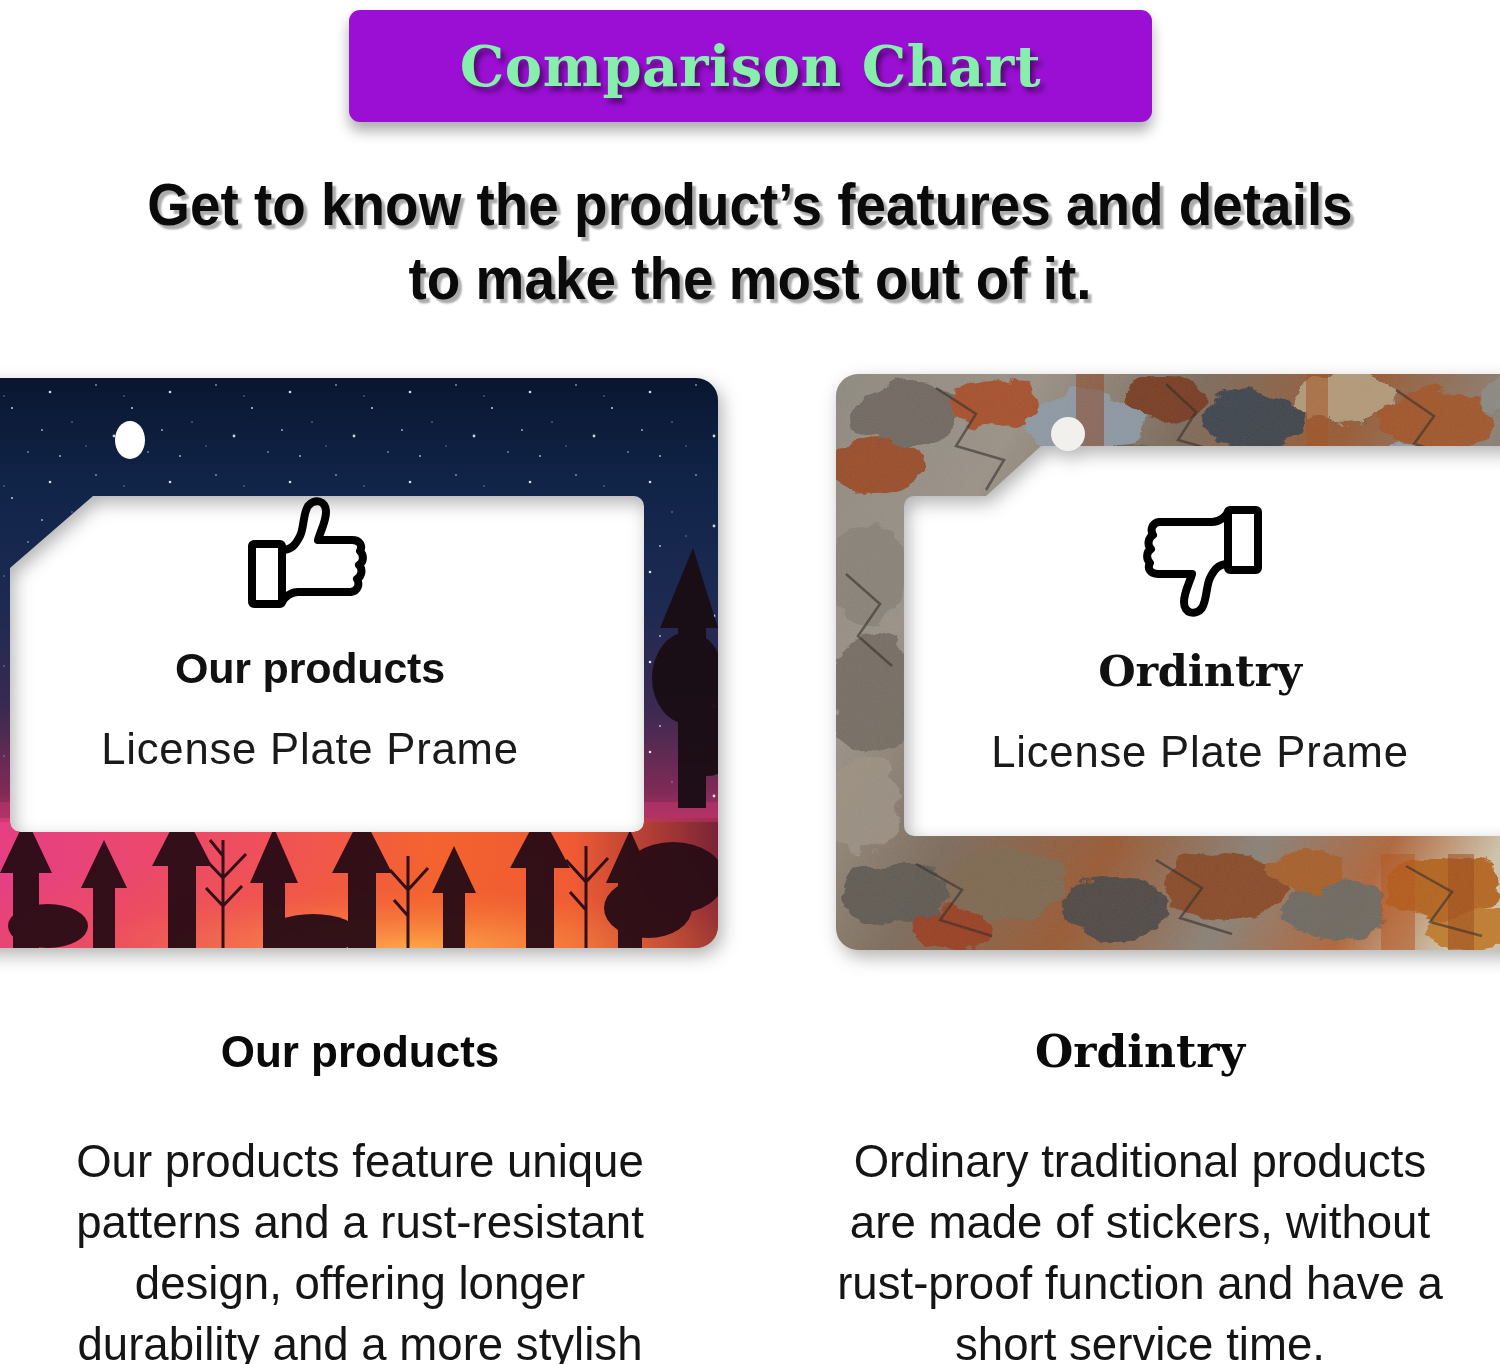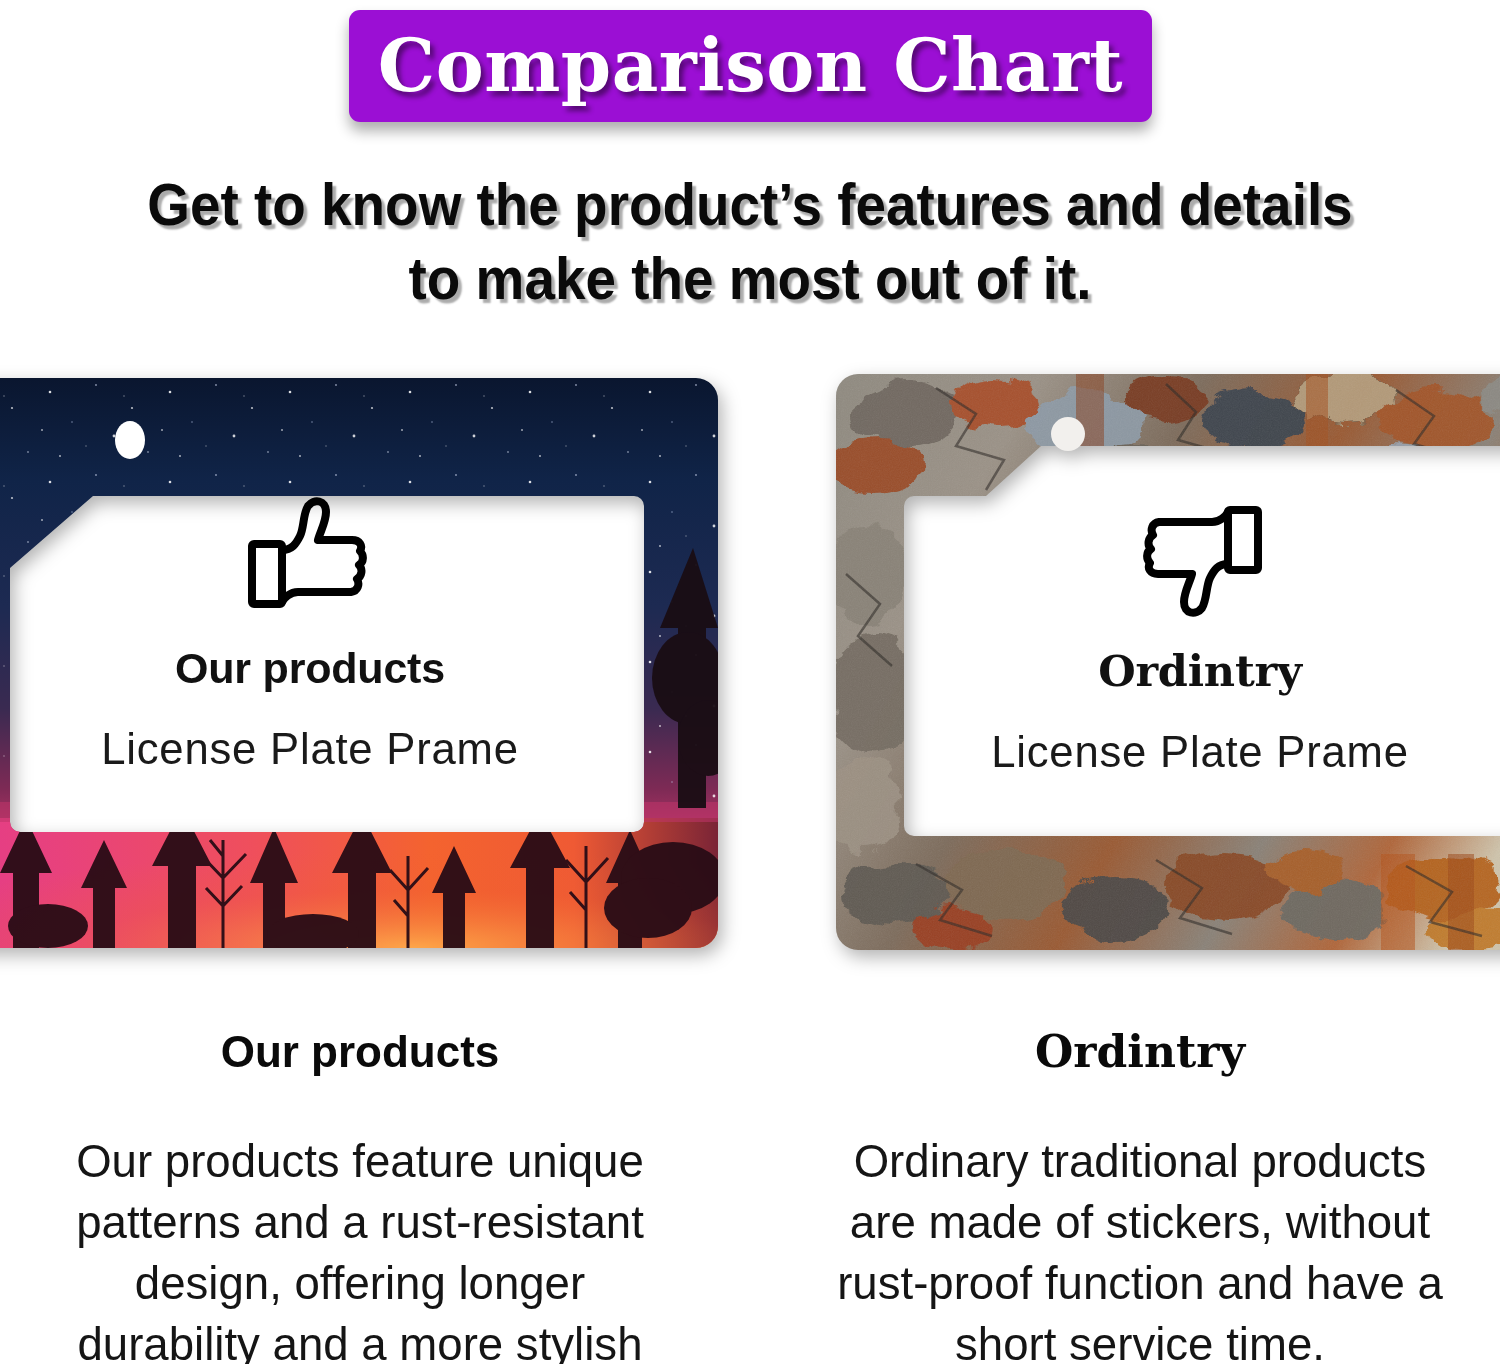--- a/index.html
+++ b/index.html
@@ -26,23 +26,23 @@
     background: #9B0FD4;
     border-radius: 11px;
     box-shadow: 0 9px 14px rgba(0,0,0,0.32);
     display: flex;
     align-items: center;
     justify-content: center;
   }
   #title-text {
     font-family: "DejaVu Serif", serif;
     font-weight: bold;
-    font-size: 72px;
+    font-size: 56px;
     line-height: 1;
-    color: #ffffff;
+    color: #86efac;
     letter-spacing: 0.5px;
     text-shadow: 4px 5px 5px rgba(0,0,0,0.45);
     white-space: nowrap;
   }
 
   
   #subtitle {
     position: absolute;
     left: 100px;
     top: 168px;

